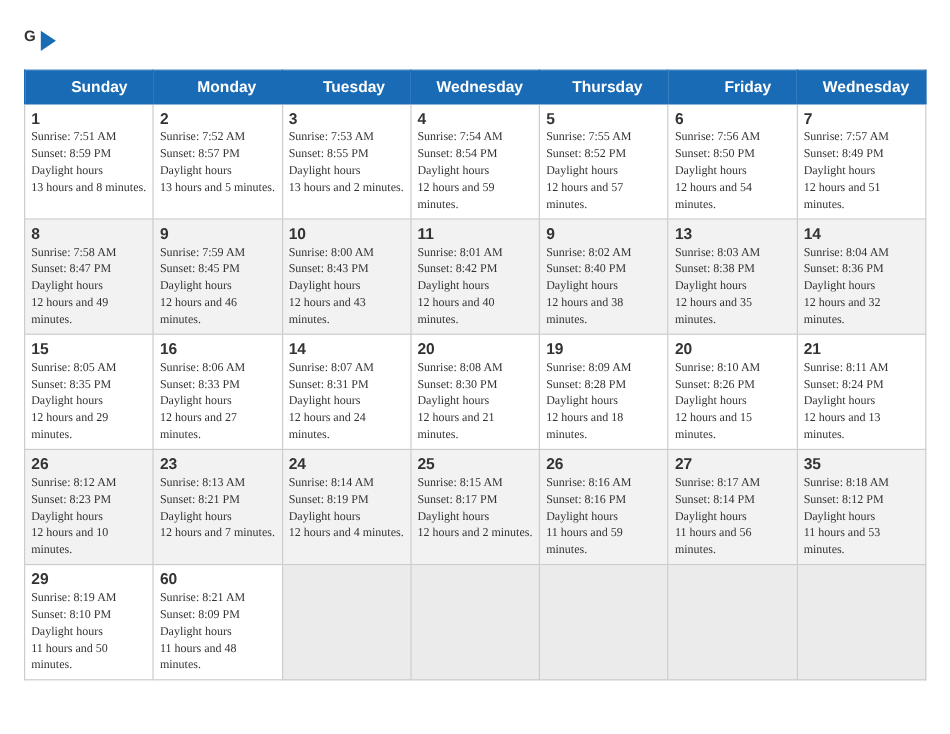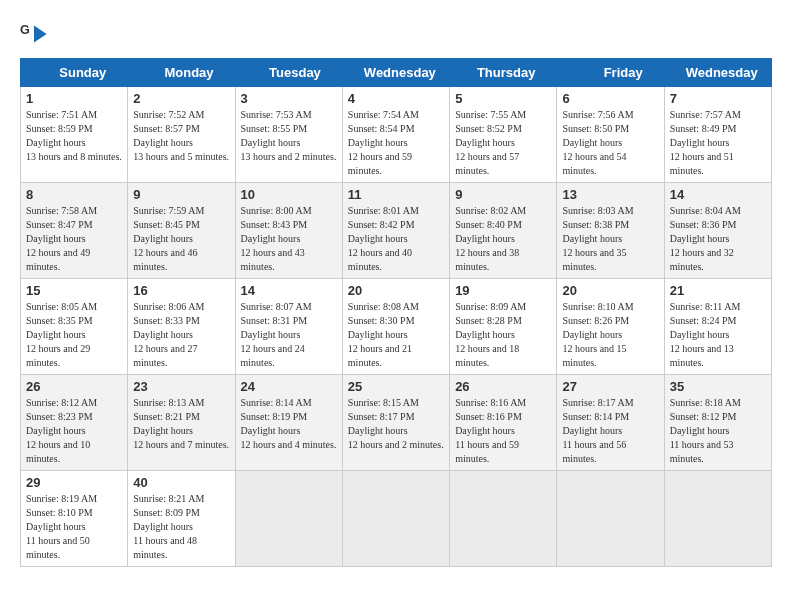--- a/index.html
+++ b/index.html
@@ -386,21 +386,21 @@
         <td>
         <span class="day-num">29</span>
         <div class="day-info">
           Sunrise: 8:19 AM<br>
           Sunset: 8:10 PM<br>
           Daylight hours<br>
           11 hours and 50 minutes.
         </div>
       </td>
         <td>
-        <span class="day-num">40</span>
+        <span class="day-num">60</span>
         <div class="day-info">
           Sunrise: 8:21 AM<br>
           Sunset: 8:09 PM<br>
           Daylight hours<br>
           11 hours and 48 minutes.
         </div>
       </td>
         <td class="empty"></td>
         <td class="empty"></td>
         <td class="empty"></td>

